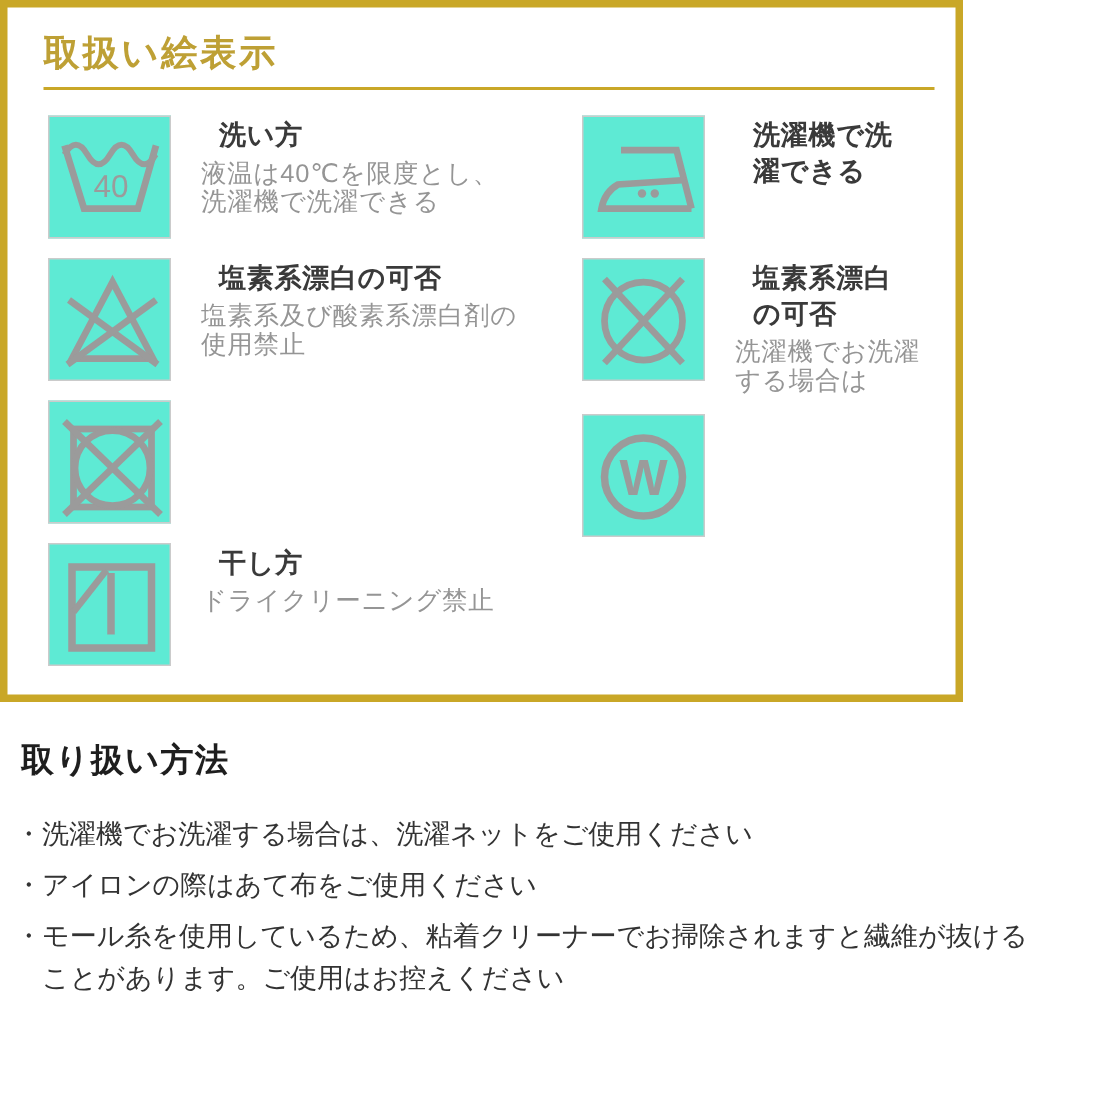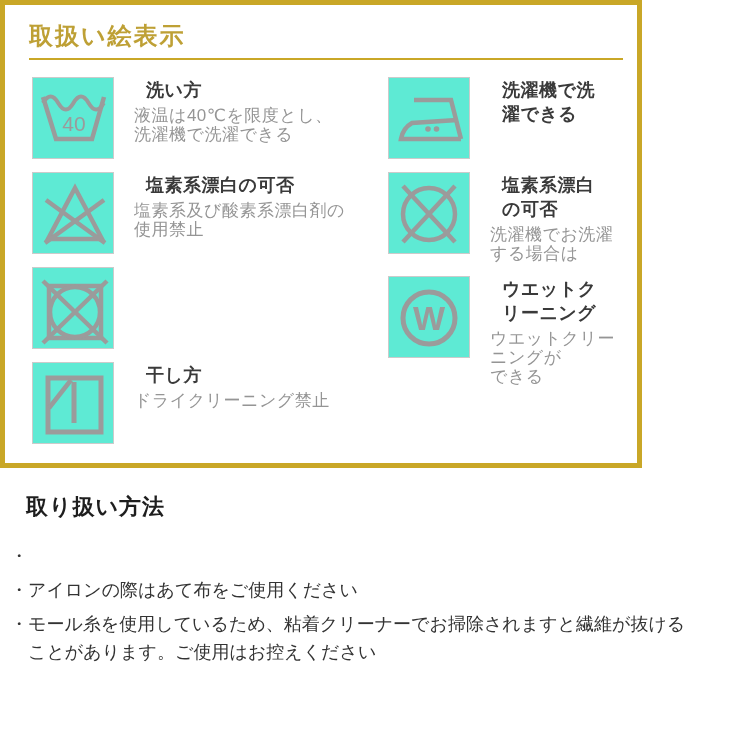--- a/index.html
+++ b/index.html
@@ -36,21 +36,21 @@
     margin:1px 12px 0;font-size:18px;line-height:24px;
     font-weight:bold;color:#3A3A3A;letter-spacing:0.5px;
   }
   .item-desc{
     margin:4px 0 0;font-size:17px;line-height:19px;
     color:#959595;white-space:pre-line;letter-spacing:0.5px;
   }
   
   .usage{margin-top:26px;padding:0 10px;}
   .usage-title{
-    margin:16px;font-size:22px;line-height:26px;
+    margin:4px;font-size:22px;line-height:26px;
     font-weight:bold;color:#1E1E1E;letter-spacing:1px;
   }
   .usage-list{list-style:none;margin:22px 0 0;padding:0;}
   .usage-item{
     display:flex;font-size:18px;line-height:28px;
     color:#333;margin-bottom:6px;
   }
   .bullet{flex:none;width:18px;}
   .usage-text{max-width:658px;}
   
@@ -155,36 +155,32 @@
         </div>
       </div>
 
       <div class="care-item">
         <div class="icon-box">
           <svg width="80" height="80" viewBox="0 0 80 80">
             <circle class="g-stroke" stroke-width="5" cx="40" cy="41" r="26"></circle>
             <text class="g-text" x="40" y="53" font-size="34" font-weight="bold" text-anchor="middle">W</text>
           </svg>
         </div>
-        <div class="item-text">
-          <h3 class="item-title">ウエットクリーニング</h3>
-          <p class="item-desc">ウエットクリーニングが
-できる</p>
-        </div>
       </div>
 
     </div>
   </div>
 </div>
 
 <div class="usage">
   <h2 class="usage-title">取り扱い方法</h2>
   <ul class="usage-list">
     <li class="usage-item">
       <span class="bullet">・</span>
+      <span class="usage-text">洗濯機でお洗濯する場合は、洗濯ネットをご使用ください</span>
     </li>
     <li class="usage-item">
       <span class="bullet">・</span>
       <span class="usage-text">アイロンの際はあて布をご使用ください</span>
     </li>
     <li class="usage-item">
       <span class="bullet">・</span>
       <span class="usage-text">モール糸を使用しているため、粘着クリーナーでお掃除されますと繊維が抜けることがあります。ご使用はお控えください</span>
     </li>
   </ul>

